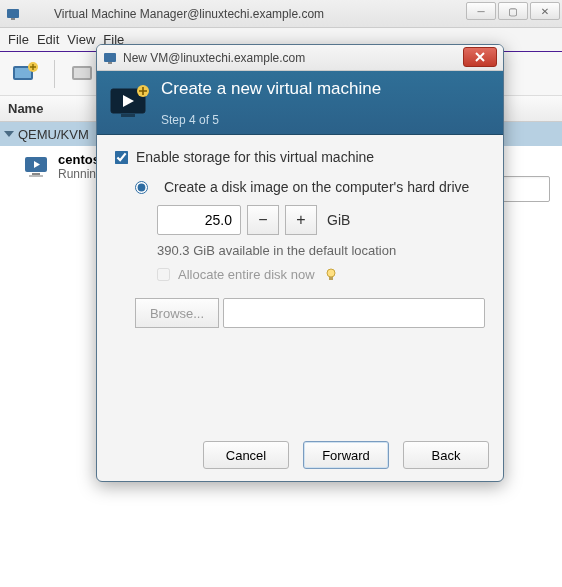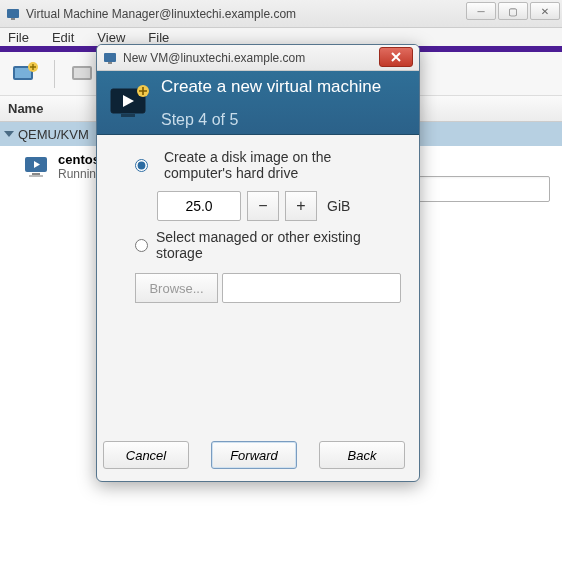--- a/index.html
+++ b/index.html
@@ -1,25 +1,25 @@
 <!DOCTYPE html>
 <html><head>
 <meta charset="utf-8">
 <style>
 * { box-sizing: border-box; margin: 0; padding: 0; }
 body { font-family: "Segoe UI", Arial, sans-serif; font-size: 13px; background: #fff; width: 562px; height: 587px; overflow: hidden; position: relative; }
 
 
-.parent-titlebar { height: 28px; background: linear-gradient(#f0f0f0,#e4e4e4); border-bottom: 1px solid #ccc; display: flex; align-items: center; padding: 0 6px; position: relative; }
+.parent-titlebar { height: 28px; background: linear-gradient(#f0f0f0,#e4e4e4); border-bottom: 1px solid #ccc; display: flex; align-items: center; padding: 0 6px; position: relative; gap: 28px; }
 .parent-titlebar .icon { width: 14px; height: 14px; margin-right: 6px; display: inline-flex; }
 .parent-titlebar .title { color: #444; font-size: 12px; }
 .parent-winbtns { position: absolute; right: 2px; top: 2px; display: flex; gap: 2px; }
 .parent-winbtns .wbtn { width: 30px; height: 18px; border: 1px solid #bbb; border-radius: 2px; background: linear-gradient(#fdfdfd,#e6e6e6); display: flex; align-items: center; justify-content: center; font-size: 10px; color: #666; }
 
-.parent-menubar { height: 24px; background: #f5f5f5; display: flex; align-items: center; padding: 0 8px; gap: 23px; border-bottom: 6px solid #4c1d95; color: #333; }
+.parent-menubar { height: 24px; background: #f5f5f5; display: flex; align-items: center; padding: 0 8px; gap: 8px; border-bottom: 1px solid #4c1d95; color: #333; }
 .parent-menubar span { font-size: 13px; }
 
 .parent-toolbar { height: 44px; background: #f7f7f7; border-bottom: 1px solid #ddd; display: flex; align-items: center; gap: 14px; padding: 0 10px; }
 .tool-icon { width: 30px; height: 28px; display: flex; align-items: center; justify-content: center; border: 1px solid transparent; border-radius: 3px; }
 .tool-sep { width:1px; height:28px; background:#ccc; }
 
 .parent-header-row { height: 26px; background: linear-gradient(#fafafa,#ececec); border-bottom: 1px solid #ccc; display: flex; align-items: center; padding: 0 8px; font-weight: 600; color: #333; font-size: 13px; }
 
 .conn-row { height: 24px; background: #b7d0e2; display: flex; align-items: center; padding: 0 6px; gap: 6px; color: #333; font-size: 13px; }
 .conn-row .tri { width:0; height:0; border-top:5px solid transparent; border-bottom:5px solid transparent; border-left:6px solid #4a6b84; transform: rotate(90deg); }
@@ -27,58 +27,58 @@
 .vm-row { display:flex; align-items:center; gap:8px; padding:6px 10px 6px 24px; }
 .vm-row .vm-icon { width:26px; height:22px; }
 .vm-row .vm-name { font-weight:bold; }
 .vm-row .vm-status { font-size:12px; color:#666; }
 
 .parent-body { position: relative; height: calc(587px - 28px - 24px - 44px - 26px - 24px); background:#fff; }
 
 .edit-box-row { position:absolute; right:12px; top:30px; width:240px; height:26px; border:1px solid #b0b0b0; background:#fff; border-radius:2px; box-shadow: inset 1px 1px 2px rgba(0,0,0,0.05); }
 
 
-.dialog { position:absolute; left:96px; top:44px; width:324px; height:438px; border:1px solid #56758d; border-radius:6px; background:#f4f4f4; box-shadow: 0 4px 18px rgba(0,0,0,0.35); overflow:hidden; }
+.dialog { position:absolute; left:96px; top:44px; width:408px; height:438px; border:1px solid #56758d; border-radius:6px; background:#f4f4f4; box-shadow: 0 4px 18px rgba(0,0,0,0.35); overflow:hidden; }
 
 .dlg-titlebar { height:26px; background:linear-gradient(#f6f6f6,#e8e8e8); border-bottom:1px solid #ccc; display:flex; align-items:center; padding:0 6px; position:relative; }
 .dlg-titlebar .icon { width:14px; height:14px; margin-right:6px; }
 .dlg-titlebar .title { color:#444; font-size:12px; }
 .dlg-close { position:absolute; right:6px; top:2px; width:34px; height:20px; background:linear-gradient(#e06b5e,#c13a2a); border:1px solid #9b2b1d; border-radius:3px; display:flex; align-items:center; justify-content:center; color:#fff; font-weight:bold; font-size:12px; }
 
 .dlg-hero { height:64px; background:linear-gradient(#2f6f97,#2b6189); display:flex; align-items:center; padding:0 12px; color:#fff; gap:10px; border-bottom:1px solid #1f4a66; }
 .dlg-hero .big-icon { width:42px; height:40px; }
 .dlg-hero .h-texts { display:flex; flex-direction:column; }
 .dlg-hero .h-title { font-size:17px; font-weight:400; color:#fff; }
-.dlg-hero .h-step { font-size:16px; color:#c8dcea; margin-top:14px; }
+.dlg-hero .h-step { font-size:12px; color:#c8dcea; margin-top:14px; }
 
 .dlg-body { padding:14px 18px; color:#333; }
 .chkrow { display:flex; align-items:center; gap:8px; margin-bottom:14px; }
 .chkrow input[type=checkbox]{ transform:scale(1.05); accent-color:#2d6ca2; }
 .chkrow label { font-size:14px; }
 
 .rad-row { display:flex; align-items:center; gap:16px; margin-left:20px; margin-bottom:10px; font-size:14px; }
 .rad-row input[type=radio]{ accent-color:#2d6ca2; }
 
 .spinner-row { display:flex; align-items:center; gap:6px; margin-left:42px; margin-bottom:8px; }
-.spin-input { width:84px; height:30px; border:1px solid #b5b5b5; border-radius:2px; text-align:center; padding:0 8px; font-size:14px; background:#fff; }
+.spin-input { width:84px; height:30px; border:1px solid #b5b5b5; border-radius:2px; text-align:right; padding:0 8px; font-size:14px; background:#fff; }
 .spin-btn { width:32px; height:30px; border:1px solid #b5b5b5; background:linear-gradient(#fdfdfd,#ececec); display:flex; align-items:center; justify-content:center; font-size:16px; }
 .spin-unit { margin-left:4px; font-size:14px; }
 
 .avail-row { margin-left:42px; font-size:13px; color:#666; margin-bottom:8px; }
 .alloc-row { display:flex; align-items:center; gap:8px; margin-left:42px; margin-bottom:16px; color:#999; }
 .alloc-row input { opacity:0.6; }
 .alloc-row .hint-icon { width:16px; height:16px; }
 
 .rad-row2 { display:flex; align-items:center; gap:8px; margin-left:20px; margin-bottom:12px; font-size:14px; }
 
 .browse-row { display:flex; gap:4px; margin-left:20px; }
 .btn-browse { width:84px; height:30px; border:1px solid #b5b5b5; background:linear-gradient(#fdfdfd,#ececec); color:#999; display:flex; align-items:center; justify-content:center; font-size:13px; }
 .browse-field { flex:1; height:30px; border:1px solid #b5b5b5; background:#fff; border-radius:2px; }
 
-.dlg-buttons { position:absolute; bottom:12px; right:14px; display:flex; gap:22px;font-style:italic; }
+.dlg-buttons { position:absolute; bottom:12px; right:14px; display:flex; gap:14px; }
 .dbtn { width:86px; height:28px; border:1px solid #b5b5b5; background:linear-gradient(#fdfdfd,#ececec); border-radius:3px; font-size:13px; display:flex; align-items:center; justify-content:center; }
 .dbtn.focus { border:1px solid #7a9cc0; box-shadow: 0 0 0 1px #cfe1f0 inset; }
 
 svg { display:block; }
 </style>
 </head>
 <body>
 
 <div class="parent-titlebar">
   <span class="icon">
@@ -173,39 +173,50 @@
           <path d="M34 4v8M30 8h8" stroke="#7a5a00" stroke-width="1.6"></path>
         </svg>
     </span>
     <div class="h-texts">
       <div class="h-title">Create a new virtual machine</div>
       <div class="h-step">Step 4 of 5</div>
     </div>
   </div>
 
   <div class="dlg-body">
+    <div class="chkrow">
+      <input type="checkbox" checked="" id="es" style="">
+      <label for="es">Enable storage for this virtual machine</label>
+    </div>
 
     <div class="rad-row">
       <input type="radio" name="st" checked="" id="r1" style="">
       <label for="r1">Create a disk image on the computer's hard drive</label>
     </div>
 
     <div class="spinner-row">
       <input class="spin-input" value="25.0" style="">
       <div class="spin-btn">−</div>
       <div class="spin-btn">+</div>
       <span class="spin-unit">GiB</span>
     </div>
 
-
-
-    <div class="rad-row2">
-      <input type="radio" name="st" id="r2" style="">
-      <label for="r2">Select managed or other existing storage</label>
-    </div>
+    <div class="avail-row">390.3 GiB available in the default location</div>
+
+    <div class="alloc-row">
+      <input type="checkbox" disabled="" style="">
+      <span>Allocate entire disk now</span>
+      <span class="hint-icon">
+        <svg width="16" height="16">
+            <circle cx="8" cy="7" r="4" fill="#ffe082" stroke="#caa53d"></circle>
+            <rect x="6" y="11" width="4" height="3" fill="#bba15a"></rect>
+          </svg>
+      </span>
+    </div>
+
 
     <div class="browse-row">
       <div class="btn-browse">Browse...</div>
       <input class="browse-field" disabled="" style="">
     </div>
   </div>
 
   <div class="dlg-buttons">
     <div class="dbtn">Cancel</div>
     <div class="dbtn focus">Forward</div>

